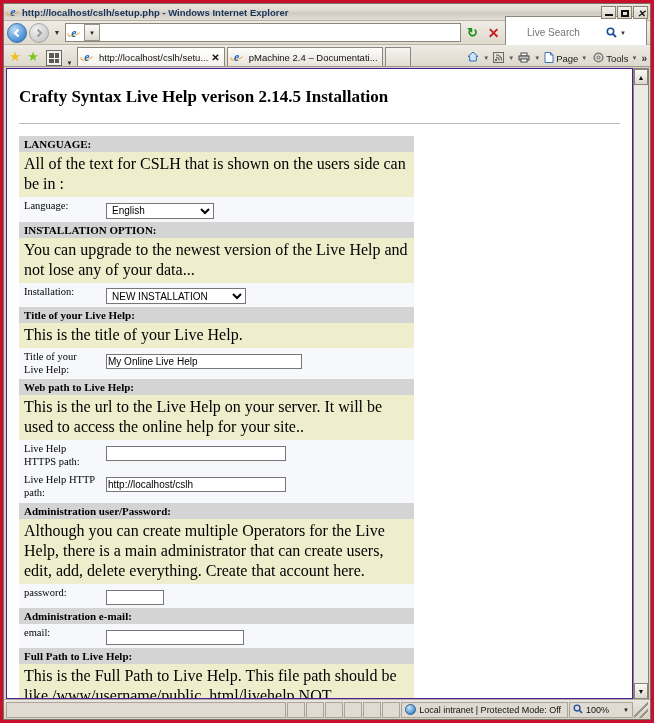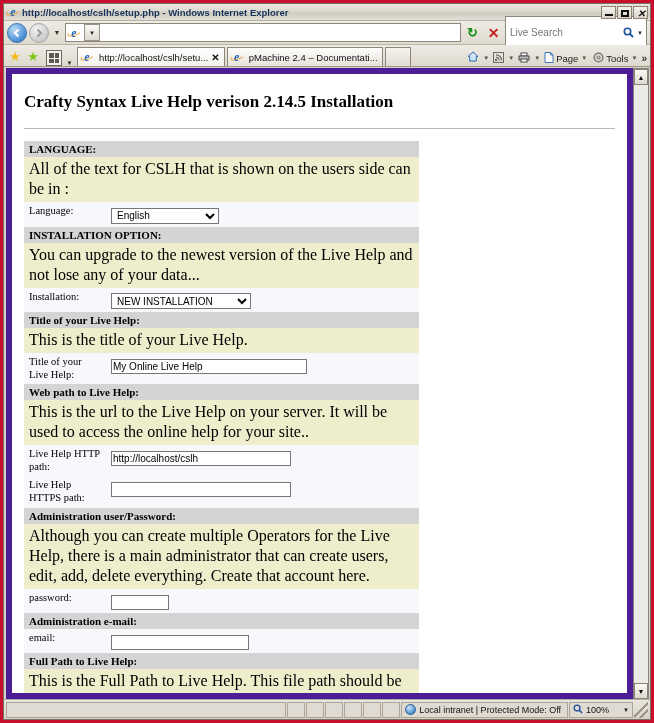--- a/index.html
+++ b/index.html
@@ -114,21 +114,21 @@
   .iconbtn {
     width: 19px; height: 19px; flex: none;
     display: flex; align-items: center; justify-content: center;
     font-size: 12px; font-weight: bold;
   }
   .refresh-ico { color: #169016; font-size: 13px; }
   .stop-ico { color: #c52020; font-size: 14px; }
   #searchbox {
     width: 142px; height: 34px; flex: none;
     background: #fff; border: 1px solid #8e887c;
-    display: flex; align-items: center; padding: 0 2px;
+    display: flex; align-items: center; padding: 0 19px;
   }
   #search-input {
     flex: 1; border: 0; outline: none; font-size: 10px; color: #8f8f8f;
     font-family: "Liberation Sans", sans-serif; background: transparent;
     min-width: 0;
   }
   .search-go {
     width: 16px; display: flex; align-items: center; justify-content: center;
     color: #1d4f9c; font-size: 11px; font-weight: bold;
   }
@@ -190,21 +190,21 @@
   .tools-ico { color: #7d7d7d; font-size: 11px; }
   .chev2 { font-size: 10px; color: #333; font-weight: bold; }
   
   #content-wrap {
     flex: 1; display: flex; min-height: 0;
     background: #d6d2c8;
     padding: 1px 1px 0 2px;
   }
   #page {
     flex: 1; background: #ffffff;
-    border: 6px solid #4c1d95;
+    border: 1px solid #4c1d95;
     overflow: hidden; position: relative;
     padding: 10px 12px 0 12px;
     min-width: 0;
   }
   #page-title {
     font-family: "Liberation Serif", serif;
     font-size: 17px; font-weight: bold; color: #000;
     margin: 8px 0 16px 0;
   }
   #support-line {
@@ -485,26 +485,26 @@
                 <td class="fld-label">Title of your Live Help:</td>
                 <td class="fld-ctrl"><input type="text" class="ctl w-title" value="My Online Live Help" style=""></td>
               </tr>
               <tr>
                 <td colspan="2" class="sec-head">Web path to Live Help:</td>
               </tr>
               <tr>
                 <td colspan="2" class="sec-desc">This is the url to the Live Help on your server. It will be used to access the online help for your site..</td>
               </tr>
               <tr class="fld-row">
+                <td class="fld-label">Live Help HTTPS path:</td>
+                <td class="fld-ctrl"><input type="text" class="ctl w-url" value="" style=""></td>
+              </tr>
+              <tr class="fld-row">
                 <td class="fld-label">Live Help HTTP path:</td>
                 <td class="fld-ctrl"><input type="text" class="ctl w-url" value="http://localhost/cslh" style=""></td>
-              </tr>
-              <tr class="fld-row">
-                <td class="fld-label">Live Help HTTPS path:</td>
-                <td class="fld-ctrl"><input type="text" class="ctl w-url" value="" style=""></td>
               </tr>
               <tr>
                 <td colspan="2" class="sec-head">Administration user/Password:</td>
               </tr>
               <tr>
                 <td colspan="2" class="sec-desc">Although you can create multiple Operators for the Live Help, there is a main administrator that can create users, edit, add, delete everything. Create that account here.</td>
               </tr>
               <tr class="fld-row">
                 <td class="fld-label">password:</td>
                 <td class="fld-ctrl"><input type="password" class="ctl w-small" value="" style=""></td>

